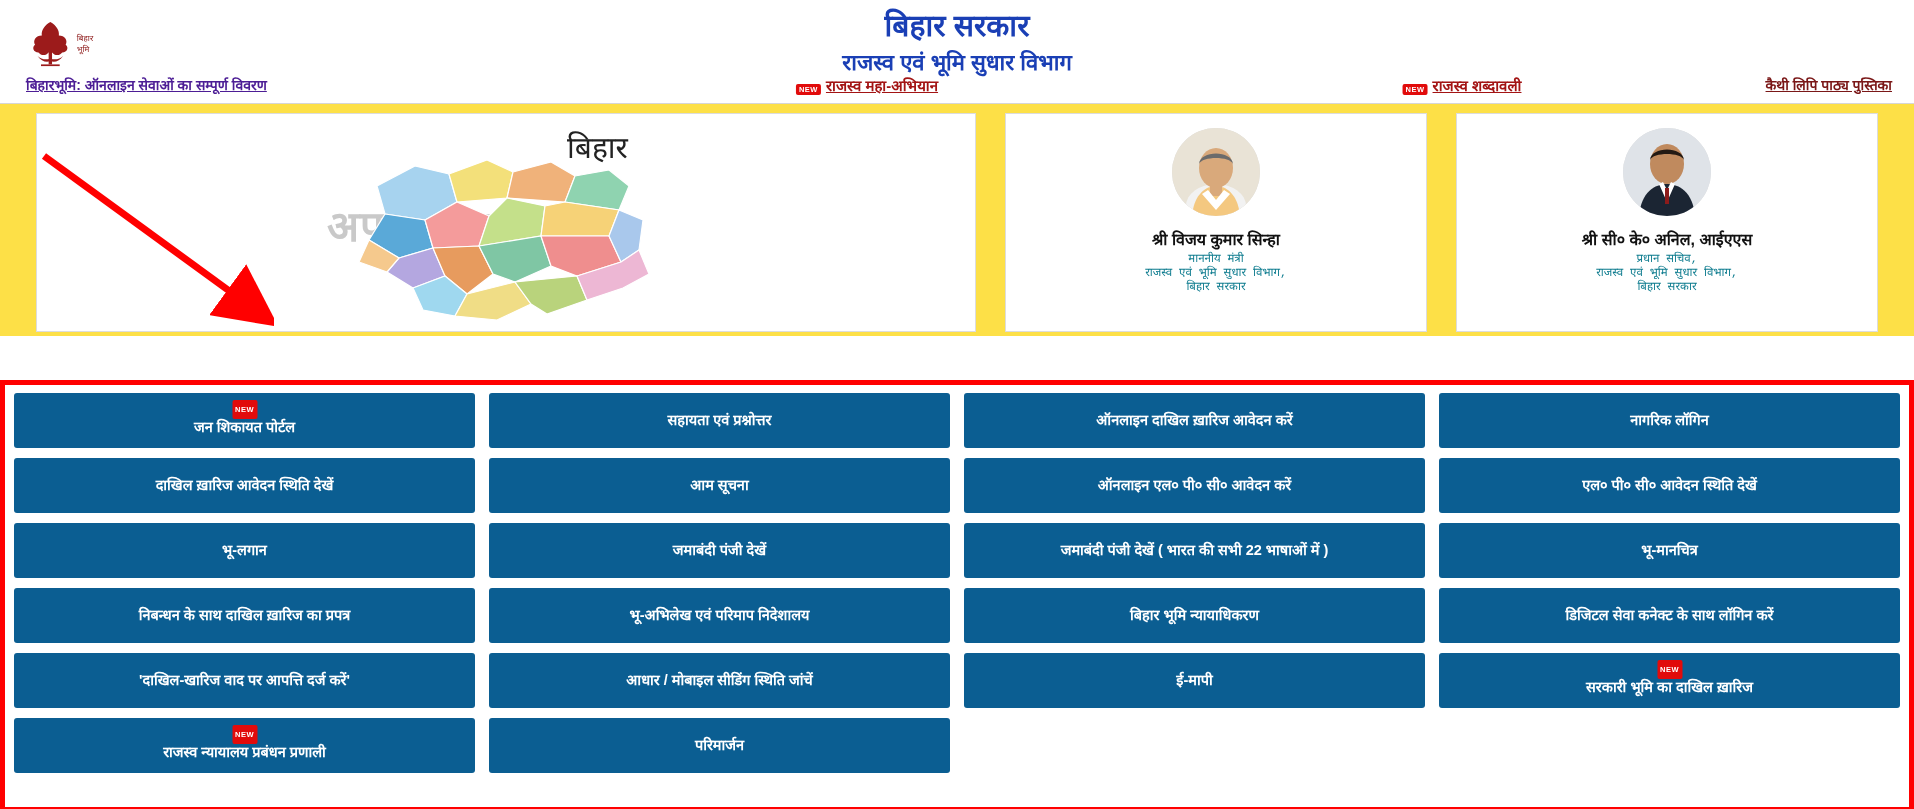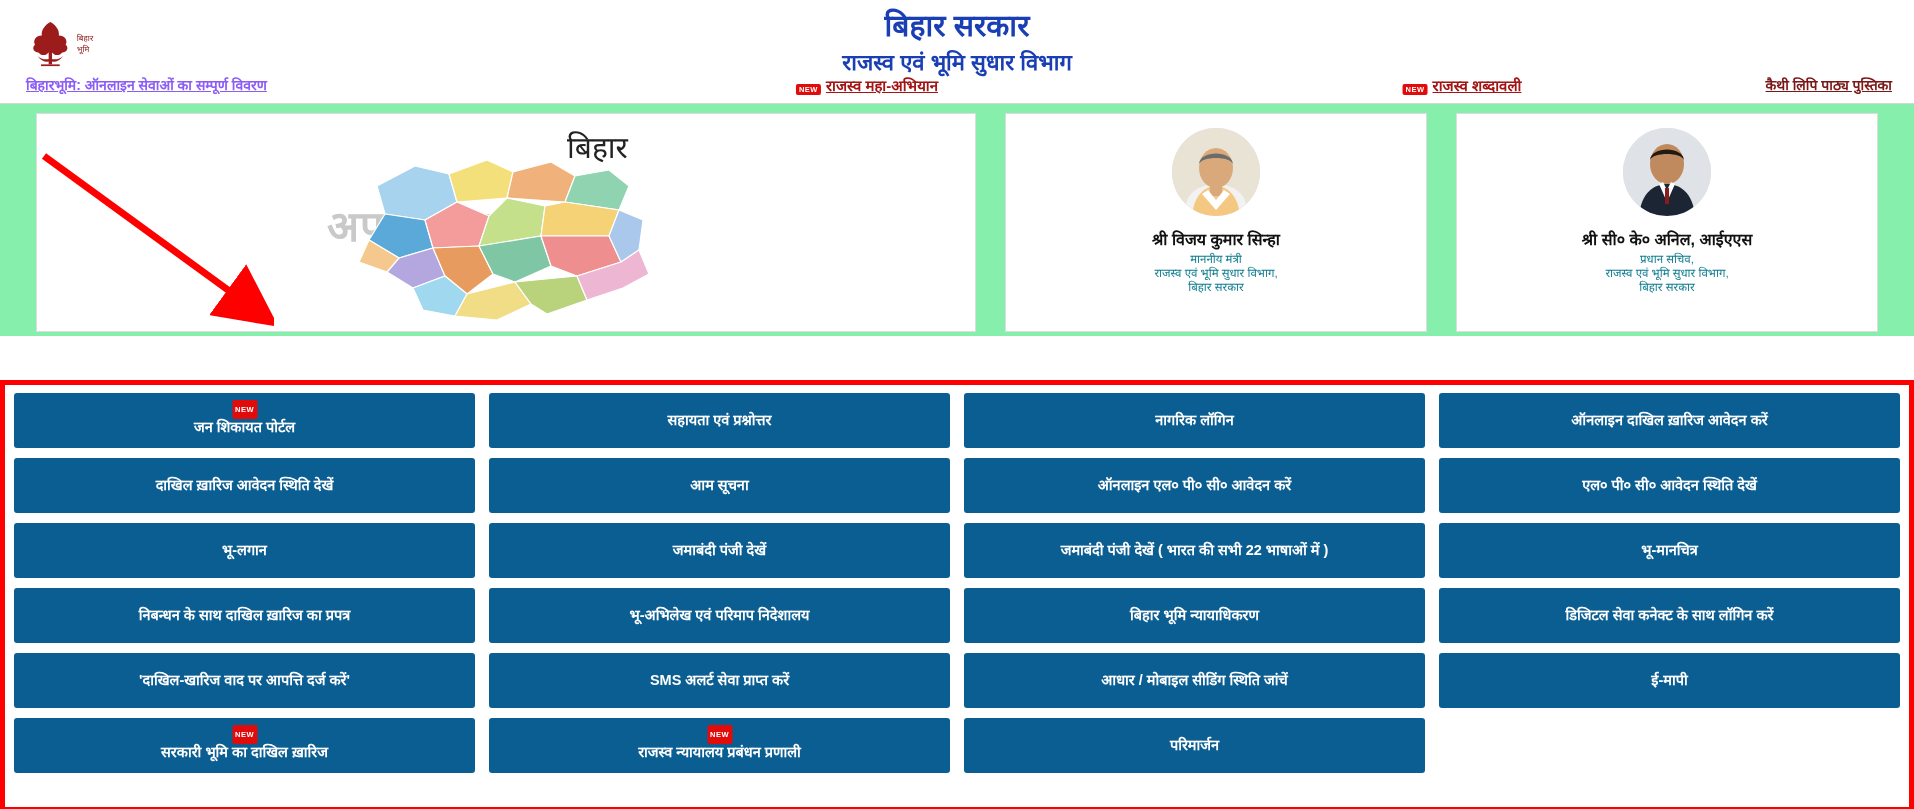--- a/index.html
+++ b/index.html
@@ -64,37 +64,37 @@
   }
   .hlink {
     position: absolute;
     font-size: 15px;
     font-weight: bold;
     color: #8b1a1a;
     text-decoration: underline;
     white-space: nowrap;
     cursor: pointer;
   }
-  .hlink.l1 { left: 26px; color: #8b5cf6; font-size: 14px; }
+  .hlink.l1 { left: 26px; color: #4c1d95; font-size: 14px; }
   .hlink.l2 { left: 50%; transform: translateX(-50%); margin-left: -90px; color: #a31414; }
   .hlink.l3 { left: 50%; transform: translateX(-50%); margin-left: 505px; color: #a31414; }
   .hlink.l4 { right: 22px; color: #7a1717; font-size: 14px; }
   .new-ribbon {
     display: inline-block;
     margin-right: 5px;
     vertical-align: -1px;
   }
 
   
   .banner-row {
     display: flex;
     height: 232px;
     padding: 9px 36px 4px 36px;
     gap: 17px;
-    background: #86efac;
+    background: #fde047;
   }
   .card {
     border: 1px solid #dcdcdc;
     background: #fff;
     position: relative;
   }
   .card.map { flex: 0 0 940px; }
   .card.person { flex: 1 1 0; margin-left: 12px; }
 
   .map-inner {
@@ -141,20 +141,21 @@
     font-size: 16px;
     font-weight: bold;
     color: #111;
   }
   .p-role {
     font-size: 11.5px;
     color: #0e7c8f;
     line-height: 14px;
     text-align: center;
     margin-top: 2px;
+    font-family: Liberation Mono, monospace;
   }
 
   
   .red-box {
     position: absolute;
     left: 0;
     top: 380px;
     width: 1914px;
     height: 432px;
     border: 5px solid #ff0000;
@@ -333,26 +334,26 @@
 
 <div class="tiles" id="tile-grid">
     <div class="tile has-new">
       <span class="tile-new"><span class="newtag">NEW</span></span>
       <span>जन शिकायत पोर्टल</span>
     </div>
     <div class="tile">
       <span>सहायता एवं प्रश्नोत्तर</span>
     </div>
     <div class="tile">
+      <span>ऑनलाइन दाखिल ख़ारिज आवेदन करें</span>
+    </div>
+    <div class="tile">
       <span>नागरिक लॉगिन</span>
     </div>
     <div class="tile">
-      <span>ऑनलाइन दाखिल ख़ारिज आवेदन करें</span>
-    </div>
-    <div class="tile">
       <span>दाखिल ख़ारिज आवेदन स्थिति देखें</span>
     </div>
     <div class="tile">
       <span>आम सूचना</span>
     </div>
     <div class="tile">
       <span>ऑनलाइन एल० पी० सी० आवेदन करें</span>
     </div>
     <div class="tile">
       <span>एल० पी० सी० आवेदन स्थिति देखें</span>
@@ -376,23 +377,20 @@
       <span>भू-अभिलेख एवं परिमाप निदेशालय</span>
     </div>
     <div class="tile">
       <span>बिहार भूमि न्यायाधिकरण</span>
     </div>
     <div class="tile">
       <span>डिजिटल सेवा कनेक्ट के साथ लॉगिन करें</span>
     </div>
     <div class="tile">
       <span>'दाखिल-खारिज वाद पर आपत्ति दर्ज करें'</span>
-    </div>
-    <div class="tile">
-      <span>SMS अलर्ट सेवा प्राप्त करें</span>
     </div>
     <div class="tile">
       <span>आधार / मोबाइल सीडिंग स्थिति जांचें</span>
     </div>
     <div class="tile">
       <span>ई-मापी</span>
     </div>
     <div class="tile has-new">
       <span class="tile-new"><span class="newtag">NEW</span></span>
       <span>सरकारी भूमि का दाखिल ख़ारिज</span>

